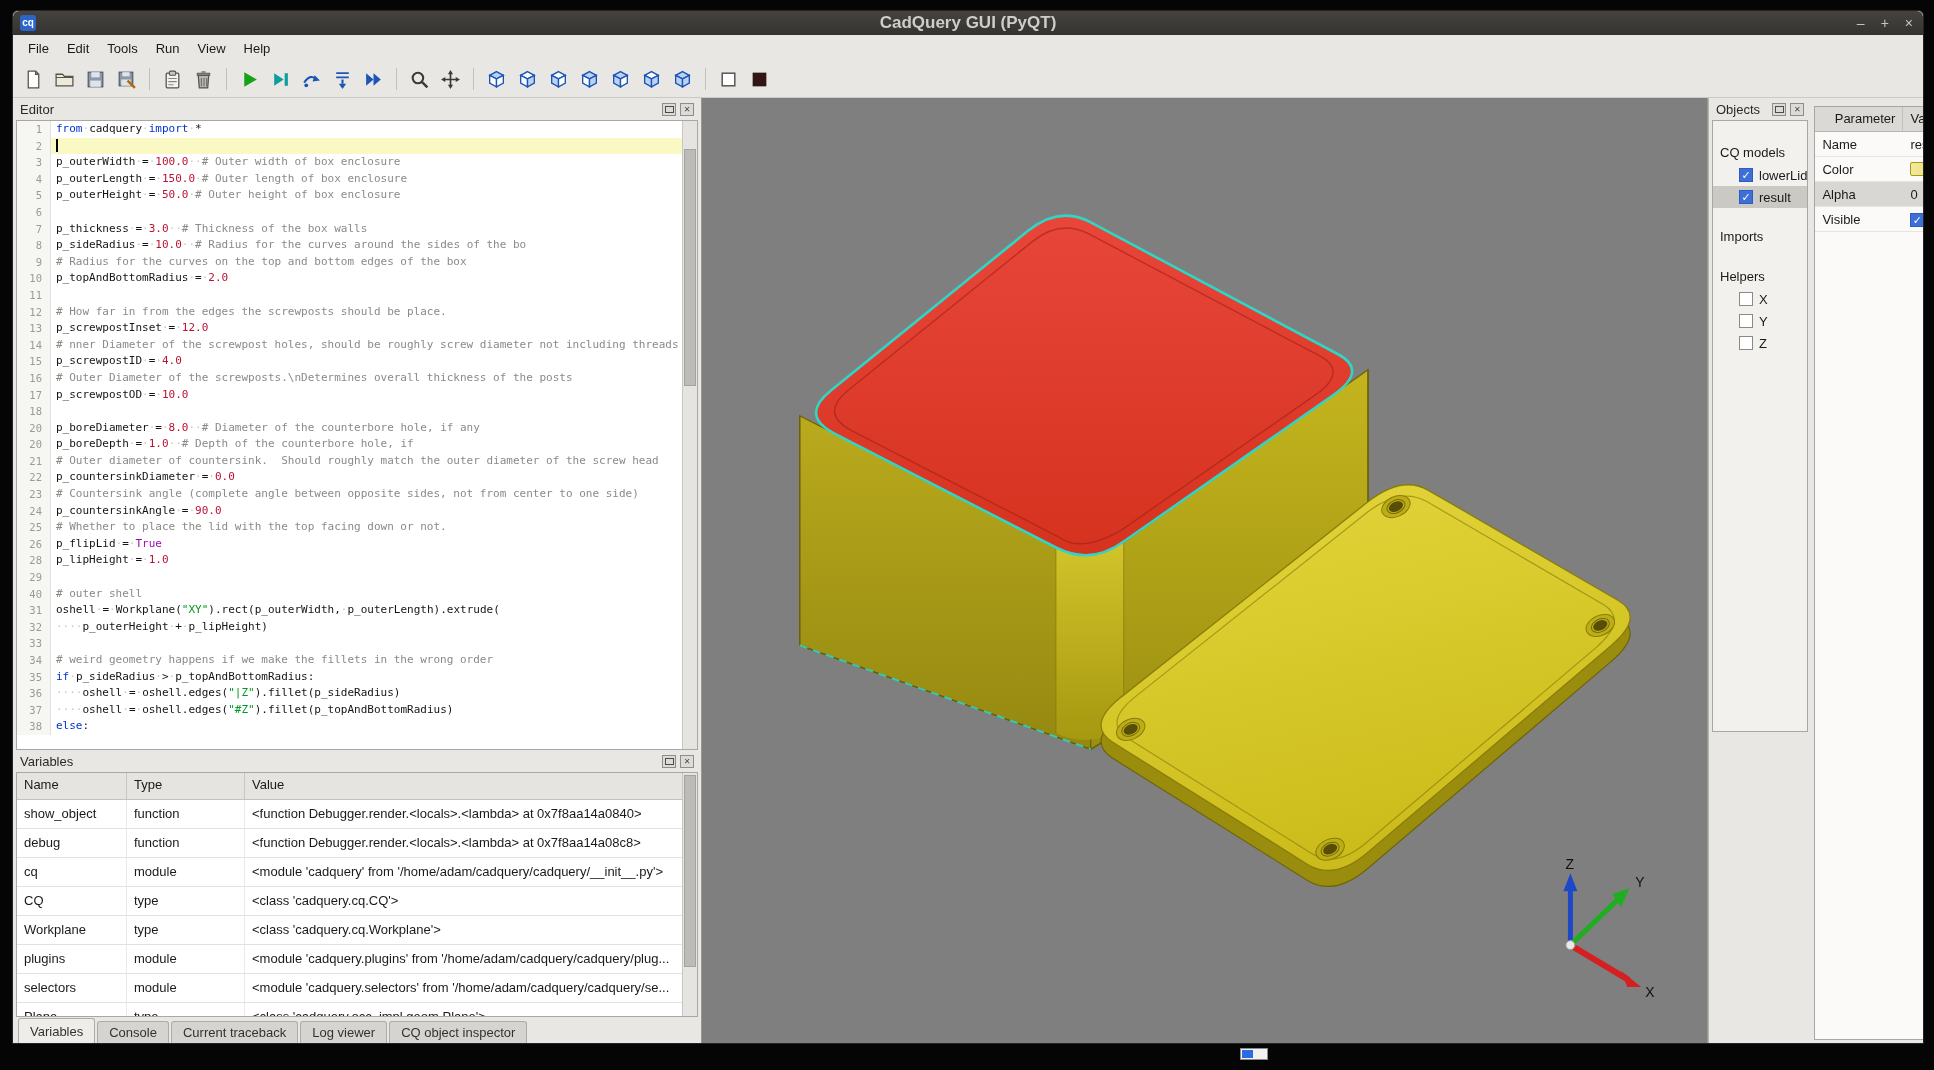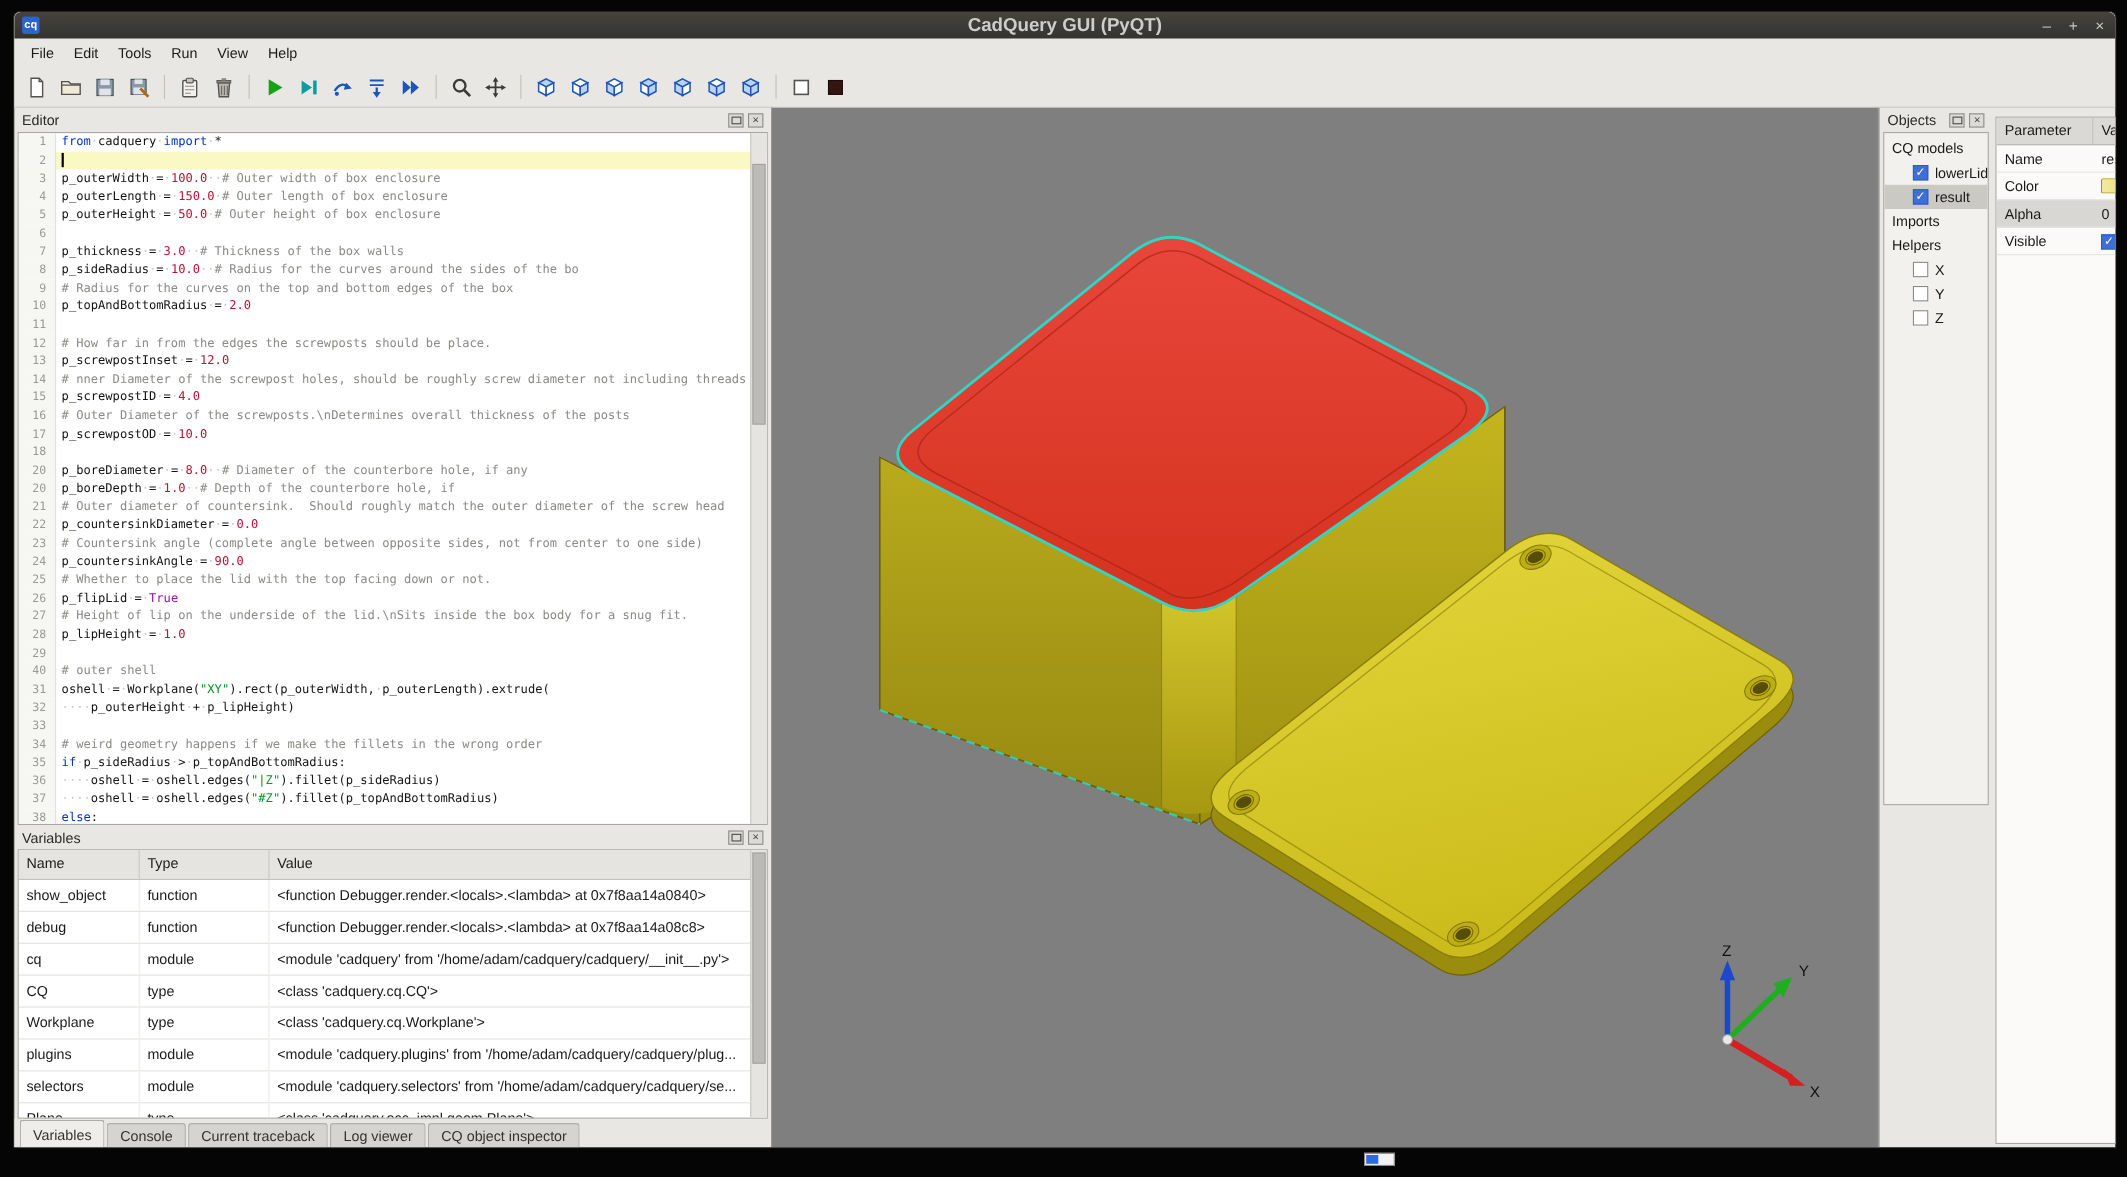--- a/index.html
+++ b/index.html
@@ -55,31 +55,31 @@
   .vrow{display:grid;grid-template-columns:110px 118px 1fr;height:28px;border-bottom:1px solid #e3e1dd;}
   .vcell{padding:6px 7px 0 7px;border-right:1px solid #eceae6;overflow:hidden;white-space:nowrap;box-sizing:border-box;}
   
   .tabs-row{height:26px;flex:none;display:flex;align-items:flex-end;padding-left:5px;gap:2px;background:#e9e7e3;}
   .tab{height:21px;padding:0 11px;display:flex;align-items:center;background:#d6d4d0;border:1px solid #aeaca8;border-bottom:none;
        border-radius:3px 3px 0 0;color:#333;font-size:13px;}
   .tab.active{background:#efede9;height:24px;font-weight:normal;}
   
   .objects-panel{height:634px;flex:none;display:flex;flex-direction:column;}
   .objects-body{flex:1;margin:0 3px;background:#f2f1ee;border:1px solid #a9a7a3;padding-top:3px;overflow:hidden;}
-  .tree-group{height:22px;line-height:22px;padding-left:7px;}
+  .tree-group{height:22px;line-height:22px;padding-left:7px;margin-top:18px;}
   .tree-item{height:22px;display:flex;align-items:center;gap:6px;padding-left:26px;}
   .tree-item.sel{background:#cbc9c4;}
   .cb{width:14px;height:14px;flex:none;border:1px solid #8a8a86;background:#fff;box-sizing:border-box;
       font-size:11px;line-height:12px;text-align:center;color:#fff;}
   .cb.on{background:#3d6fd6;border-color:#2f5cc0;}
   
   .param-panel{flex:1;display:flex;flex-direction:column;margin-top:8px;min-height:0;}
   .param-table{flex:1;margin:0 3px 3px 3px;background:#fbfaf8;border:1px solid #a9a7a3;overflow:hidden;}
   .param-head{display:grid;grid-template-columns:88px 1fr;height:24px;background:#dbd9d5;border-bottom:1px solid #b8b6b2;}
-  .param-head div{padding:4px 7px;border-right:1px solid #c3c1bd;}
+  .param-head div{padding:4px 7px;border-right:1px solid #c3c1bd;text-align:right;}
   .param-row{display:grid;grid-template-columns:88px 1fr 24px;height:24px;align-items:center;border-bottom:1px solid #e6e4e0;}
   .param-row.hl{background:#d9d7d3;}
   .pcell{padding-left:7px;overflow:hidden;white-space:nowrap;}
   .swatch{width:78px;height:12px;border:1px solid #a89a10;border-radius:2px;
           background:linear-gradient(90deg,#f2e99f,#d8c71e);}
   .revert-btn{width:19px;height:19px;border:1px solid #b0aeaa;background:#dcdad6;display:flex;align-items:center;justify-content:center;box-sizing:border-box;}
   
   .viewportcol svg.scene{position:absolute;left:0;top:0;width:100%;height:100%;}
   
   .bottom-strip{position:absolute;left:12px;top:1044px;width:1910px;height:20px;background:#050505;}
@@ -299,21 +299,20 @@
               <div class="code-line"><span class="gutter">17</span><span class="code"><span class="t-n">p_screwpostOD</span><span class="t-w">·</span><span class="t-o">=</span><span class="t-w">·</span><span class="t-d">10.0</span></span></div>
               <div class="code-line"><span class="gutter">18</span><span class="code"></span></div>
               <div class="code-line"><span class="gutter">20</span><span class="code"><span class="t-n">p_boreDiameter</span><span class="t-w">·</span><span class="t-o">=</span><span class="t-w">·</span><span class="t-d">8.0</span><span class="t-w">··</span><span class="t-c"># Diameter of the counterbore hole, if any</span></span></div>
               <div class="code-line"><span class="gutter">20</span><span class="code"><span class="t-n">p_boreDepth</span><span class="t-w">·</span><span class="t-o">=</span><span class="t-w">·</span><span class="t-d">1.0</span><span class="t-w">··</span><span class="t-c"># Depth of the counterbore hole, if</span></span></div>
               <div class="code-line"><span class="gutter">21</span><span class="code"><span class="t-c"># Outer diameter of countersink.  Should roughly match the outer diameter of the screw head</span></span></div>
               <div class="code-line"><span class="gutter">22</span><span class="code"><span class="t-n">p_countersinkDiameter</span><span class="t-w">·</span><span class="t-o">=</span><span class="t-w">·</span><span class="t-d">0.0</span></span></div>
               <div class="code-line"><span class="gutter">23</span><span class="code"><span class="t-c"># Countersink angle (complete angle between opposite sides, not from center to one side)</span></span></div>
               <div class="code-line"><span class="gutter">24</span><span class="code"><span class="t-n">p_countersinkAngle</span><span class="t-w">·</span><span class="t-o">=</span><span class="t-w">·</span><span class="t-d">90.0</span></span></div>
               <div class="code-line"><span class="gutter">25</span><span class="code"><span class="t-c"># Whether to place the lid with the top facing down or not.</span></span></div>
               <div class="code-line"><span class="gutter">26</span><span class="code"><span class="t-n">p_flipLid</span><span class="t-w">·</span><span class="t-o">=</span><span class="t-w">·</span><span class="t-b">True</span></span></div>
-              <div class="code-line"><span class="gutter">27</span><span class="code"><span class="t-c"># Height of lip on the underside of the lid.\nSits inside the box body for a snug fit.</span></span></div>
               <div class="code-line"><span class="gutter">28</span><span class="code"><span class="t-n">p_lipHeight</span><span class="t-w">·</span><span class="t-o">=</span><span class="t-w">·</span><span class="t-d">1.0</span></span></div>
               <div class="code-line"><span class="gutter">29</span><span class="code"></span></div>
               <div class="code-line"><span class="gutter">40</span><span class="code"><span class="t-c"># outer shell</span></span></div>
               <div class="code-line"><span class="gutter">31</span><span class="code"><span class="t-n">oshell</span><span class="t-w">·</span><span class="t-o">=</span><span class="t-w">·</span><span class="t-n">Workplane(</span><span class="t-s">"XY"</span><span class="t-n">).rect(p_outerWidth,</span><span class="t-w">·</span><span class="t-n">p_outerLength).extrude(</span></span></div>
               <div class="code-line"><span class="gutter">32</span><span class="code"><span class="t-w">····</span><span class="t-n">p_outerHeight</span><span class="t-w">·</span><span class="t-o">+</span><span class="t-w">·</span><span class="t-n">p_lipHeight)</span></span></div>
               <div class="code-line"><span class="gutter">33</span><span class="code"></span></div>
               <div class="code-line"><span class="gutter">34</span><span class="code"><span class="t-c"># weird geometry happens if we make the fillets in the wrong order</span></span></div>
               <div class="code-line"><span class="gutter">35</span><span class="code"><span class="t-k">if</span><span class="t-w">·</span><span class="t-n">p_sideRadius</span><span class="t-w">·</span><span class="t-o">&gt;</span><span class="t-w">·</span><span class="t-n">p_topAndBottomRadius:</span></span></div>
               <div class="code-line"><span class="gutter">36</span><span class="code"><span class="t-w">····</span><span class="t-n">oshell</span><span class="t-w">·</span><span class="t-o">=</span><span class="t-w">·</span><span class="t-n">oshell.edges(</span><span class="t-s">"|Z"</span><span class="t-n">).fillet(p_sideRadius)</span></span></div>
               <div class="code-line"><span class="gutter">37</span><span class="code"><span class="t-w">····</span><span class="t-n">oshell</span><span class="t-w">·</span><span class="t-o">=</span><span class="t-w">·</span><span class="t-n">oshell.edges(</span><span class="t-s">"#Z"</span><span class="t-n">).fillet(p_topAndBottomRadius)</span></span></div>

